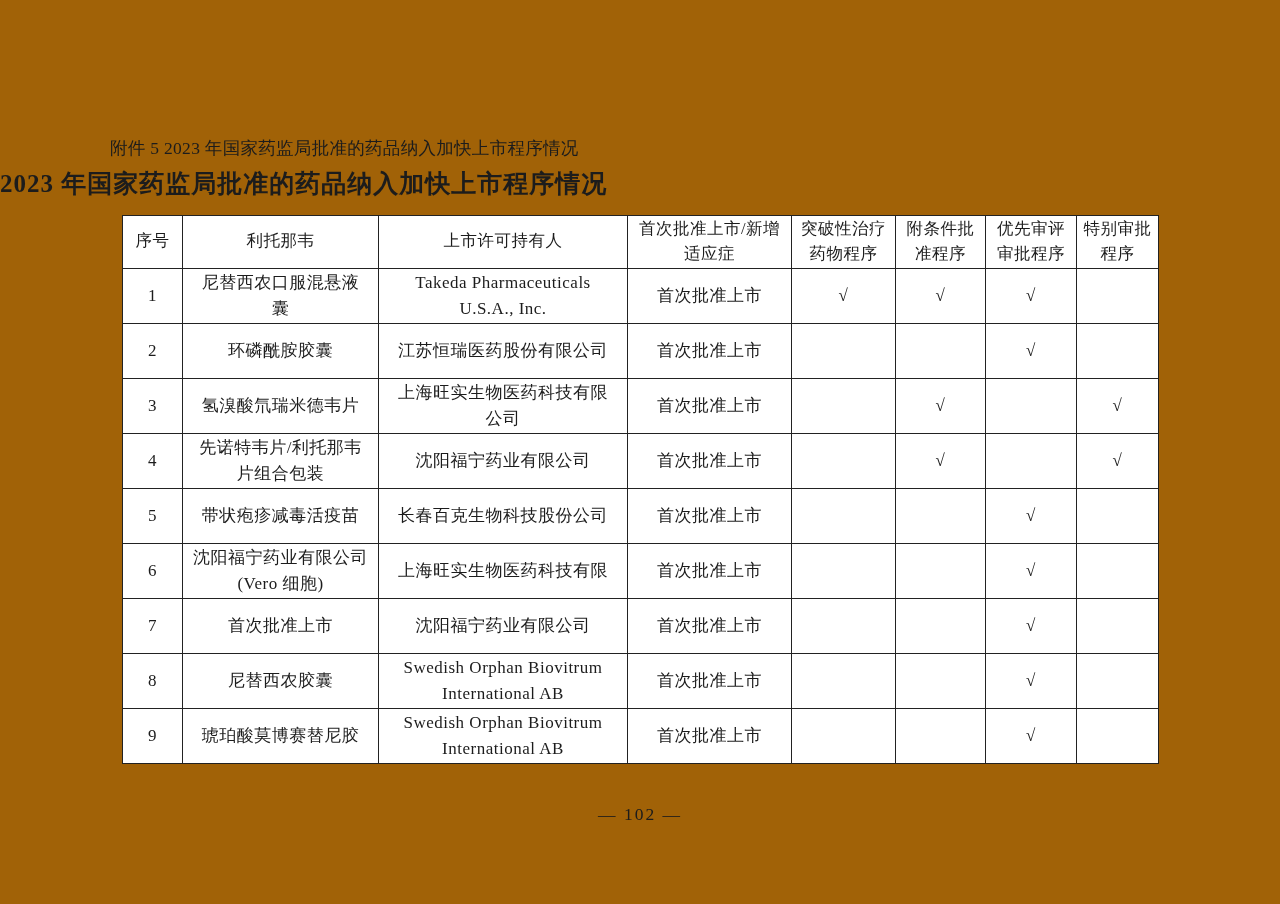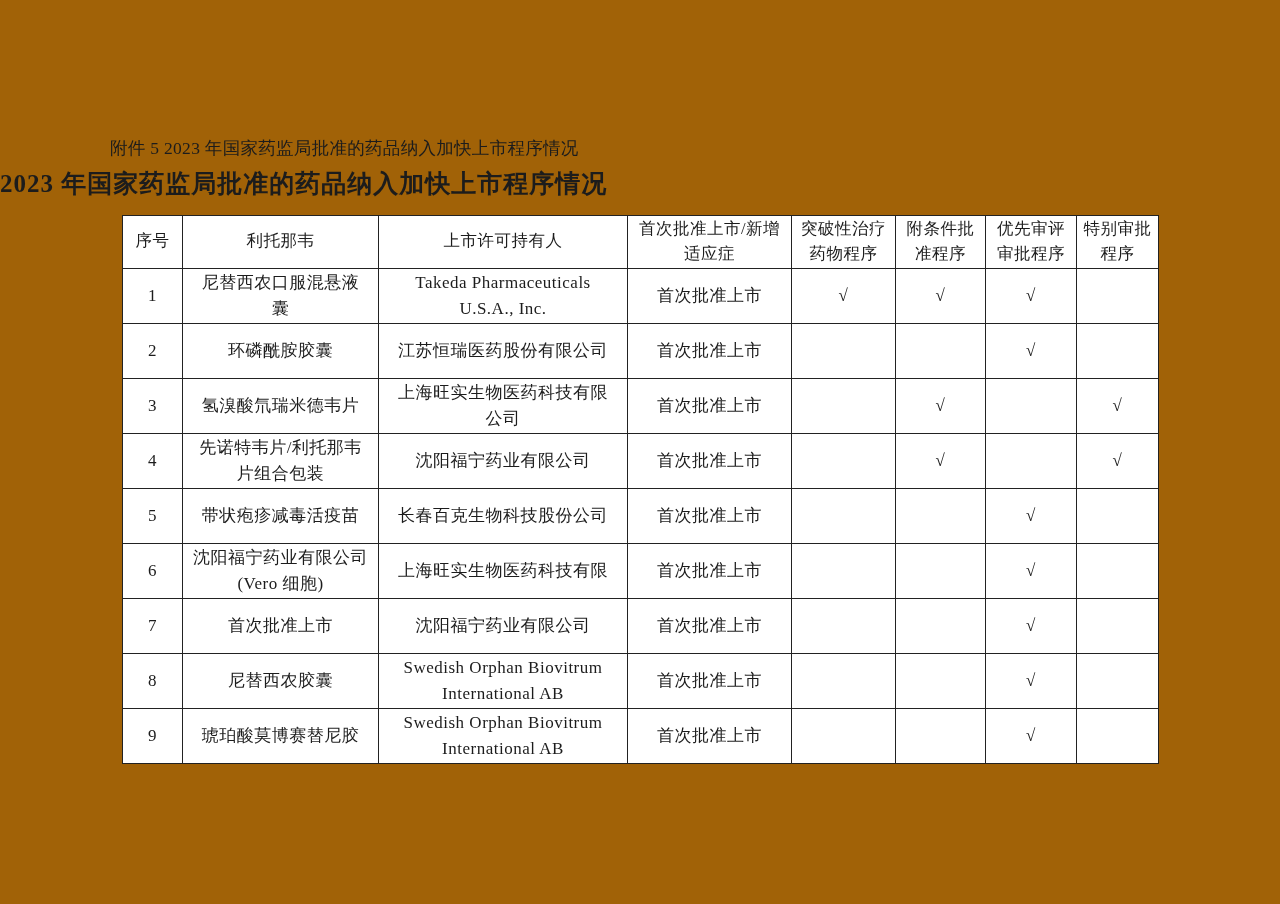--- a/index.html
+++ b/index.html
@@ -212,14 +212,15 @@
 International AB</td>
         <td>首次批准上市</td>
         <td class="check-cell"></td>
         <td class="check-cell"></td>
         <td class="check-cell">√</td>
         <td class="check-cell"></td>
       </tr>
     </tbody>
   </table>
 
+  <div class="page-number">— 102 —</div>
 
 </div>
 
 </body></html>

